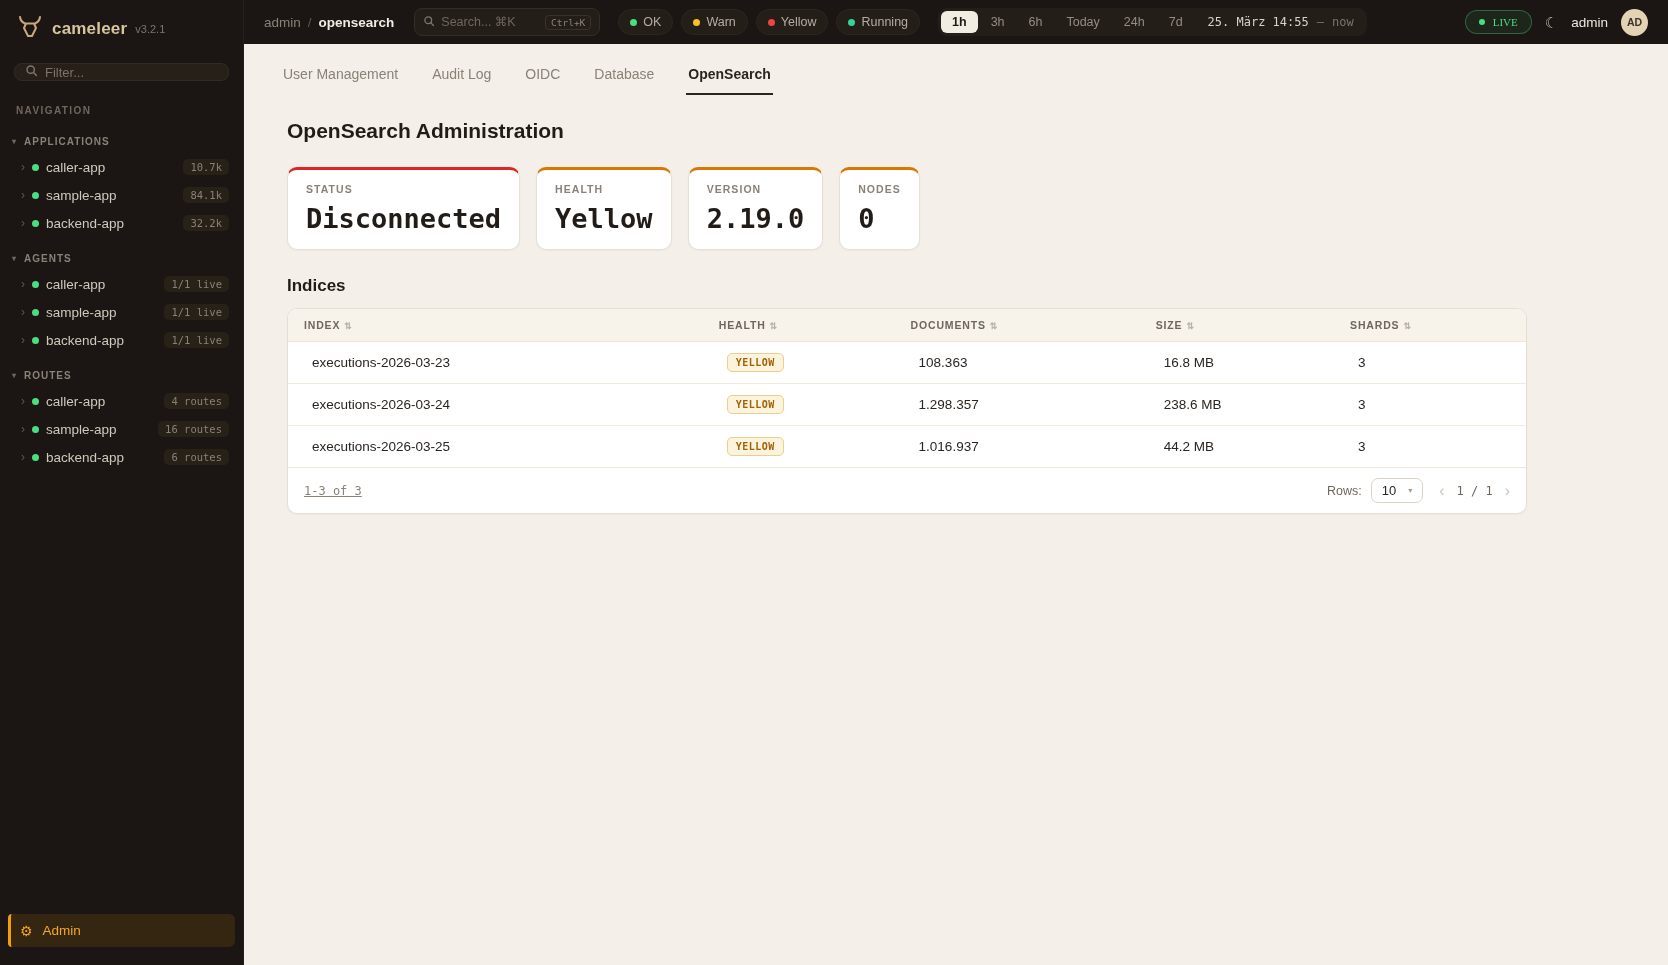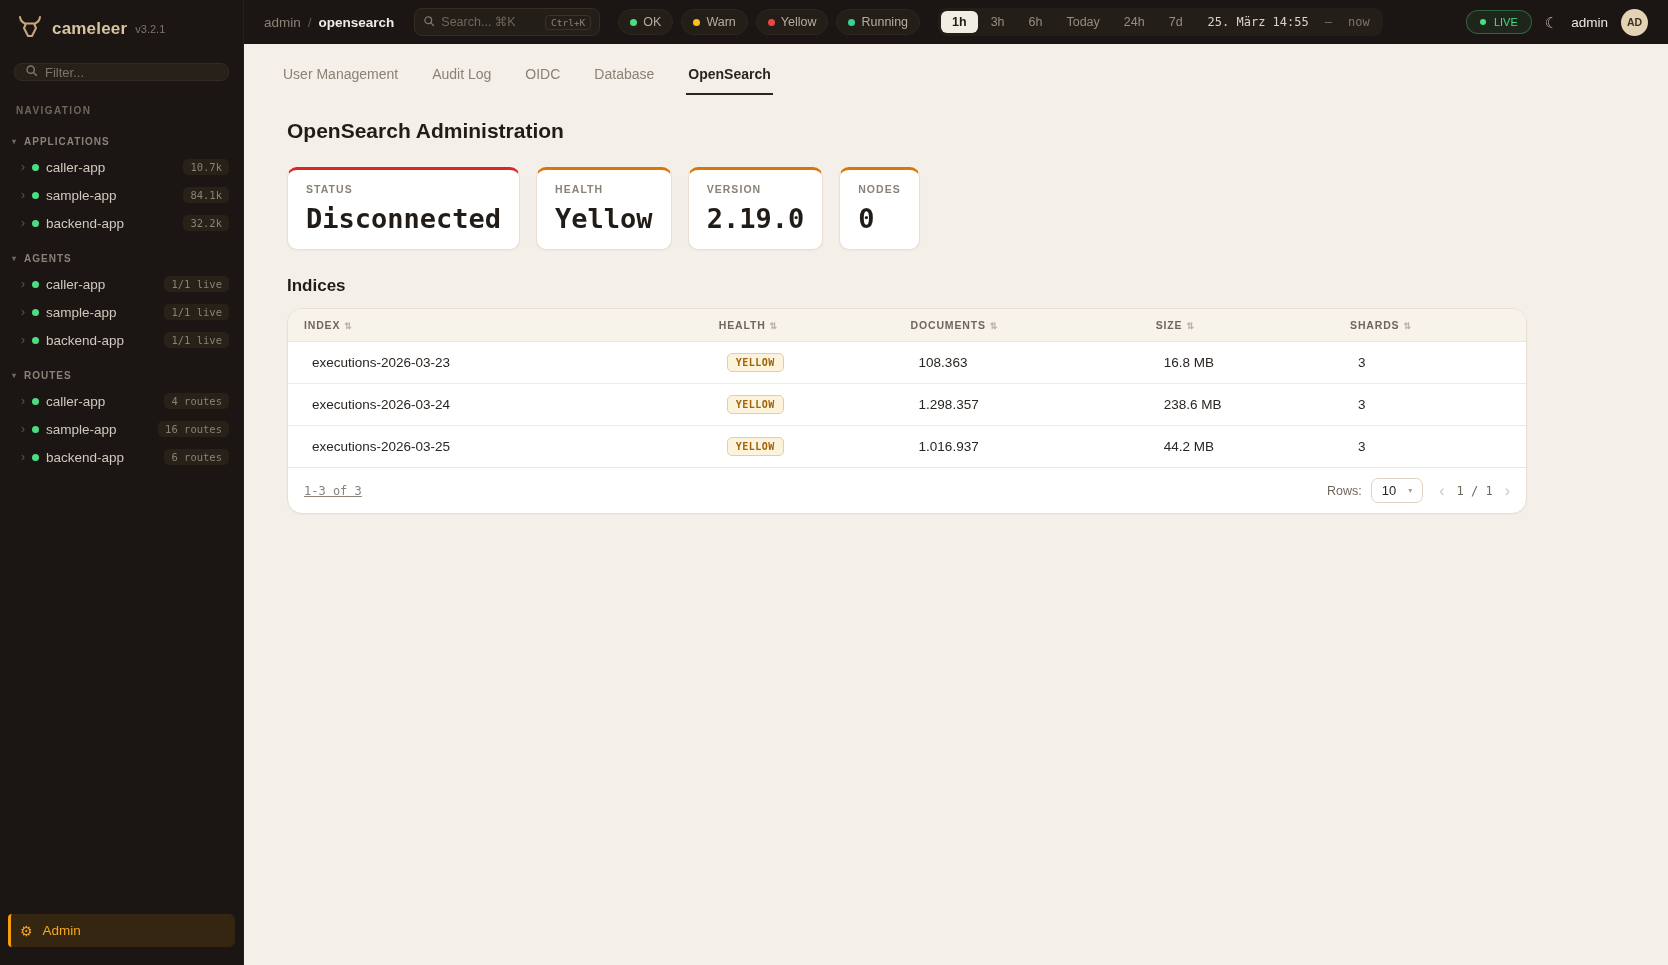--- a/index.html
+++ b/index.html
@@ -92,28 +92,28 @@
   }
   .pill-dot { width: 7px; height: 7px; border-radius: 50%; }
   .dot-ok { background: #4ade80; } .dot-warn { background: #fbbf24; }
   .dot-error { background: #ef4444; } .dot-running { background: #34d399; }
   .time-group {
     display: flex; align-items: center; gap: 2px;
     background: #241e18; border-radius: 9px; padding: 3px; margin-left: 6px;
   }
   .seg { padding: 4px 11px; font-size: 12.5px; color: #968c80; border-radius: 6px; cursor: pointer; white-space: nowrap; }
   .seg.active { background: #f2ede3; color: #1c1917; font-weight: 600; }
-  .time-range { display: flex; align-items: center; gap: 16px; margin: 0 10px 0 12px; cursor: pointer; }
+  .time-range { display: flex; align-items: center; gap: 8px; margin: 0 10px 0 12px; cursor: pointer; }
   .time-from { font-family: "DejaVu Sans Mono", monospace; font-size: 12px; color: #d9d2c7; }
   .time-sep, .time-to { font-family: "DejaVu Sans Mono", monospace; font-size: 12px; color: #7d746a; }
   .header-right { margin-left: auto; display: flex; align-items: center; gap: 13px; }
   .live-pill {
     display: flex; align-items: center; gap: 8px; padding: 5px 13px; border-radius: 999px;
     background: rgba(74,222,128,.08); border: 1px solid rgba(74,222,128,.35);
-    color: #4ade80; font-family: Liberation Sans, sans-serif; font-size: 11px; cursor: pointer;
+    color: #4ade80; font-family: Liberation Serif, serif; font-size: 11px; cursor: pointer;
   }
   .live-dot { width: 6px; height: 6px; border-radius: 50%; background: #4ade80; }
   .moon-btn { background: none; border: none; color: #b5aca0; font-size: 15px; cursor: pointer; line-height: 1; }
   .username { color: #ece7de; font-size: 13.5px; }
   .avatar {
     width: 27px; height: 27px; border-radius: 50%; background: #e3d3b4; color: #3a3127;
     font-size: 10.5px; font-weight: 700; display: flex; align-items: center; justify-content: center; cursor: pointer;
   }
 
   
@@ -139,21 +139,21 @@
     padding: 18px 16px 20px; margin-bottom: 32px; width: 1240px;
     box-shadow: 0 1px 2px rgba(40,30,10,.04);
   }
   .pipeline-title { font-size: 16px; font-weight: 700; color: #211c17; margin-bottom: 15px; }
   .progress-track { height: 6px; background: #ece5d9; border-radius: 999px; margin-bottom: 15px; overflow: hidden; }
   .progress-fill { height: 100%; background: #d97706; border-radius: 999px; width: 0%; }
   .pipeline-stats { display: flex; gap: 36px; font-size: 13px; color: #37322c; }
 
   .section-title { font-size: 17px; font-weight: 700; color: #211c17; margin: 0 0 12px; }
   .table-card {
-    background: #fff; border: 1px solid #e7dfd2; border-radius: 15px; width: 1240px;
+    background: #fff; border: 1px solid #e7dfd2; border-radius: 10px; width: 1240px;
     overflow: hidden; box-shadow: 0 1px 2px rgba(40,30,10,.04);
   }
   table { width: 100%; border-collapse: collapse; font-size: 13.5px; }
   thead th {
     background: #f7f2ea; text-align: left; font-size: 10.5px; letter-spacing: .08em;
     color: #6f665c; font-weight: 700; padding: 10px 16px; border-bottom: 1px solid #eee6da;
     cursor: pointer; white-space: nowrap;
   }
   .sort-glyph { color: #b9b0a3; font-size: 9px; margin-left: 4px; }
   .col-index { width: 33.5%; } .col-health { width: 15.5%; }

